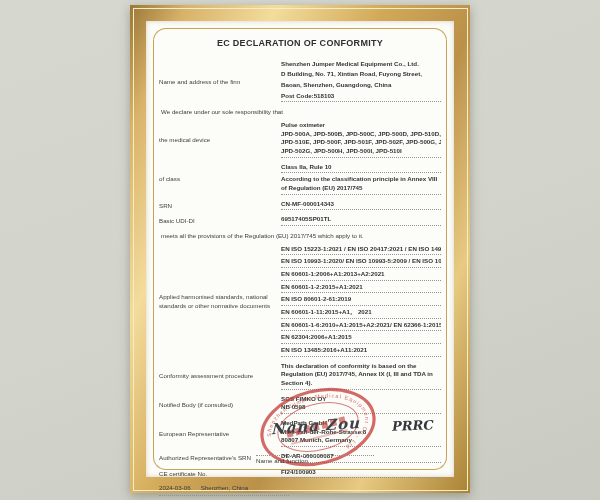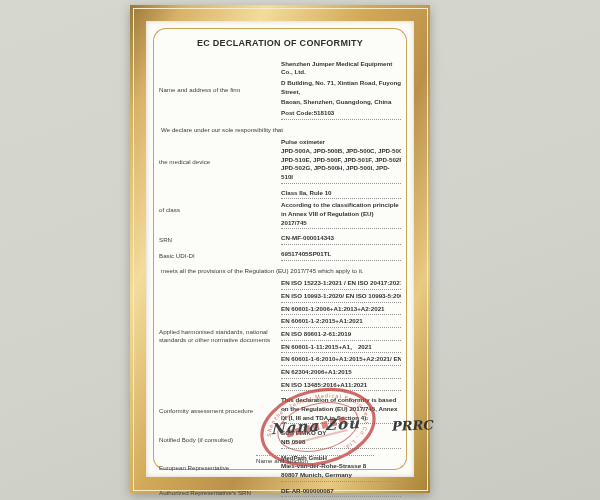--- a/index.html
+++ b/index.html
@@ -1,19 +1,19 @@
 <!DOCTYPE html>
 <html><head>
 <meta charset="utf-8">
 <style>
   html,body{margin:0;padding:0;width:600px;height:500px;overflow:hidden;
     font-family:"Liberation Sans",sans-serif;}
   body{background:linear-gradient(160deg,#d6d8d0 0%,#d2d4cb 55%,#c9cbc2 100%);}
 
-  .frame{position:absolute;left:130px;top:5px;width:300px;height:488px;
+  .frame{position:absolute;left:130px;top:5px;width:340px;height:488px;
     background:linear-gradient(115deg,#9a7838 0%,#d8b269 10%,#f3dc9c 26%,#d2a958 45%,#bb914a 62%,#e8ca82 80%,#a98234 100%);
     box-shadow:0 3px 10px rgba(60,55,35,.35);}
   .stripe{position:absolute;inset:2.5px;border:1.5px solid #f7ecc2;pointer-events:none;}
   .paper{position:absolute;inset:16px;background:#fcfcf8;
     box-shadow:inset 0 0 5px rgba(140,110,50,.30);}
   .innerline{position:absolute;inset:7px;border:1px solid #c9a352;pointer-events:none;}
   .cmask{position:absolute;width:13px;height:13px;background:#fcfcf8;}
   .carc{position:absolute;width:12px;height:12px;}
   .tl .cmask{top:-1px;left:-1px}.tl .carc{top:0;left:0;border-top:1px solid #c9a352;border-left:1px solid #c9a352;border-top-left-radius:100%;}
   .tr .cmask{top:-1px;right:-1px}.tr .carc{top:0;right:0;border-top:1px solid #c9a352;border-right:1px solid #c9a352;border-top-right-radius:100%;}

